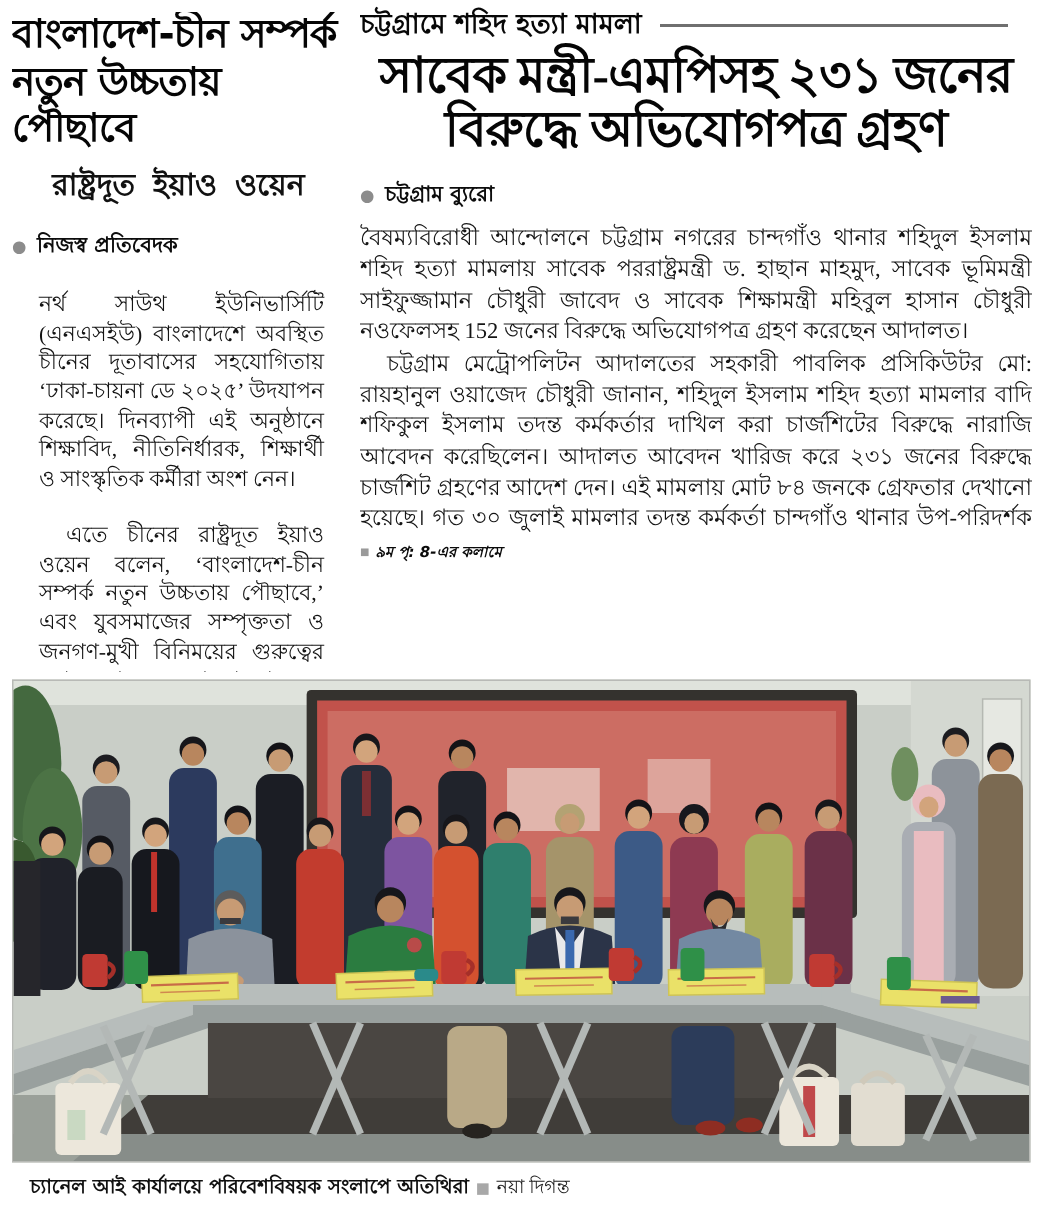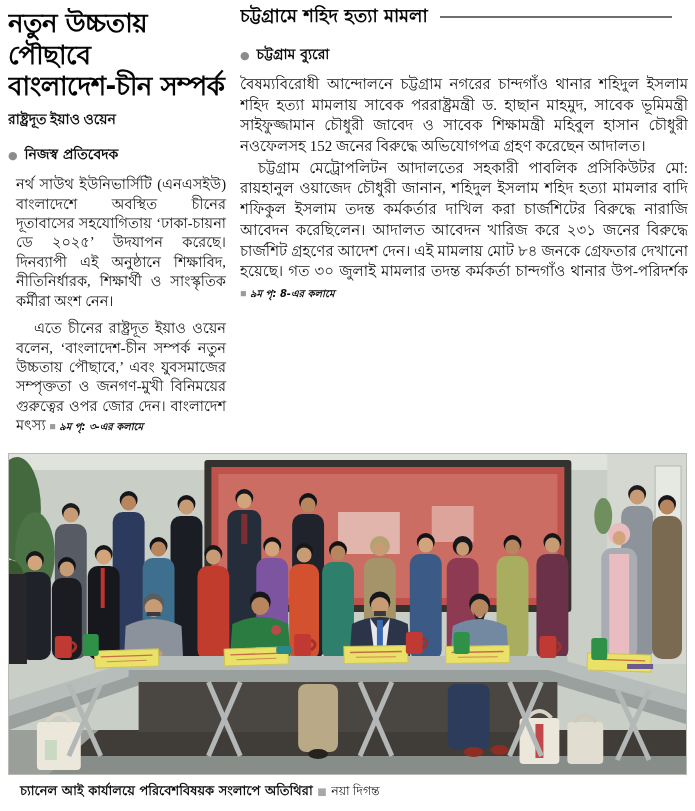--- a/index.html
+++ b/index.html
@@ -8,29 +8,29 @@
     background:#ffffff;color:#101010;
     font-family:"Liberation Serif","DejaVu Sans",serif;
   }
   
   .left-article{position:absolute;left:8px;top:8px;width:226px;height:440px;overflow:hidden;}
   .la-headline{
     font-family:"DejaVu Sans","Liberation Sans",sans-serif;
     font-weight:bold;font-size:26px;line-height:1.22;color:#050505;letter-spacing:-.5px;
   }
   .la-subhead{
-    font-family:Liberation Serif, serif;
-    font-weight:bold;font-size:14px;color:#111;text-align:left;padding-right:4px;margin-top:5px;
+    font-family:Liberation Mono, monospace;
+    font-weight:bold;font-size:20px;color:#111;text-align:center;padding-right:4px;margin-top:5px;
   }
   .byline-row{
     display:flex;align-items:center;gap:7px;margin:11px 0 8px 0;
     font-family:"DejaVu Sans","Liberation Sans",sans-serif;font-weight:bold;font-size:14px;color:#0c0c0c;
   }
   .bullet{color:#8c8c8c;font-size:11px;line-height:1;}
-  .body-text p{margin:8px;font-size:14.5px;line-height:1.34;text-align:justify;color:#141414;}
+  .body-text p{margin:18px;font-size:14.5px;line-height:1.34;text-align:justify;color:#141414;}
   .body-text p + p{margin-top:1px;}
   .indent{text-indent:18px;}
   .cont{white-space:nowrap;}
   .cont-sq{color:#9a9a9a;font-size:10.5px;}
   .cont-text{
     font-family:"DejaVu Sans","Liberation Sans",sans-serif;
     font-weight:bold;font-style:italic;font-size:10px;color:#0a0a0a;
   }
   
   .right-article{position:absolute;left:240px;top:4px;width:448px;height:444px;overflow:hidden;}
@@ -59,41 +59,45 @@
     font-weight:bold;font-size:13px;color:#101010;
   }
   .credit-sq{color:#a8a8a8;font-size:10px;font-weight:normal;}
   .credit{font-weight:normal;font-size:12.5px;color:#222;font-family:"Liberation Serif",serif;}
 </style>
 </head>
 <body>
 
 <div class="left-article">
   <div class="la-headline">
+    <div>বাংলাদেশ-চীন সম্পর্ক</div>
     <div>নতুন উচ্চতায় পৌছাবে</div>
-    <div>বাংলাদেশ-চীন সম্পর্ক</div>
   </div>
   <div class="la-subhead">রাষ্ট্রদূত ইয়াও ওয়েন</div>
   <div class="byline-row">
     <span class="bullet">●</span>
     <span>নিজস্ব প্রতিবেদক</span>
   </div>
   <div class="body-text">
     <p>নর্থ সাউথ ইউনিভার্সিটি (এনএসইউ) বাংলাদেশে অবস্থিত চীনের দূতাবাসের সহযোগিতায় ‘ঢাকা-চায়না ডে ২০২৫’ উদযাপন করেছে। দিনব্যাপী এই অনুষ্ঠানে শিক্ষাবিদ, নীতিনির্ধারক, শিক্ষার্থী ও সাংস্কৃতিক কর্মীরা অংশ নেন।</p>
     <p class="indent"><span>এতে চীনের রাষ্ট্রদূত ইয়াও ওয়েন বলেন, ‘বাংলাদেশ-চীন সম্পর্ক নতুন উচ্চতায় পৌছাবে,’ এবং যুবসমাজের সম্পৃক্ততা ও জনগণ-মুখী বিনিময়ের গুরুত্বের ওপর জোর দেন। বাংলাদেশ মৎস্য</span>
       <span class="cont"><span class="cont-sq">■</span>
       <span class="cont-text">৯ম পৃ: ৩-এর কলামে</span></span>
     </p>
   </div>
 </div>
 
 <div class="right-article">
   <div class="kicker-row">
     <span class="kicker">চট্টগ্রামে শহিদ হত্যা মামলা</span>
     <span class="kicker-rule"></span>
+  </div>
+  <div class="ra-headline">
+    <div>সাবেক মন্ত্রী-এমপিসহ ২৩১ জনের</div>
+    <div>বিরুদ্ধে অভিযোগপত্র গ্রহণ</div>
   </div>
   <div class="byline-row ra-byline">
     <span class="bullet">●</span>
     <span>চট্টগ্রাম ব্যুরো</span>
   </div>
   <div class="body-text ra-body">
     <p>বৈষম্যবিরোধী আন্দোলনে চট্টগ্রাম নগরের চান্দগাঁও থানার শহিদুল ইসলাম শহিদ হত্যা মামলায় সাবেক পররাষ্ট্রমন্ত্রী ড. হাছান মাহমুদ, সাবেক ভূমিমন্ত্রী সাইফুজ্জামান চৌধুরী জাবেদ ও সাবেক শিক্ষামন্ত্রী মহিবুল হাসান চৌধুরী নওফেলসহ 152 জনের বিরুদ্ধে অভিযোগপত্র গ্রহণ করেছেন আদালত।</p>
     <p class="indent"><span>চট্টগ্রাম মেট্রোপলিটন আদালতের সহকারী পাবলিক প্রসিকিউটর মো: রায়হানুল ওয়াজেদ চৌধুরী জানান, শহিদুল ইসলাম শহিদ হত্যা মামলার বাদি শফিকুল ইসলাম তদন্ত কর্মকর্তার দাখিল করা চার্জশিটের বিরুদ্ধে নারাজি আবেদন করেছিলেন। আদালত আবেদন খারিজ করে ২৩১ জনের বিরুদ্ধে চার্জশিট গ্রহণের আদেশ দেন। এই মামলায় মোট ৮৪ জনকে গ্রেফতার দেখানো হয়েছে। গত ৩০ জুলাই মামলার তদন্ত কর্মকর্তা চান্দগাঁও থানার উপ-পরিদর্শক</span>
       <span class="cont"><span class="cont-sq">■</span>
       <span class="cont-text">৯ম পৃ: 8-এর কলামে</span></span>

